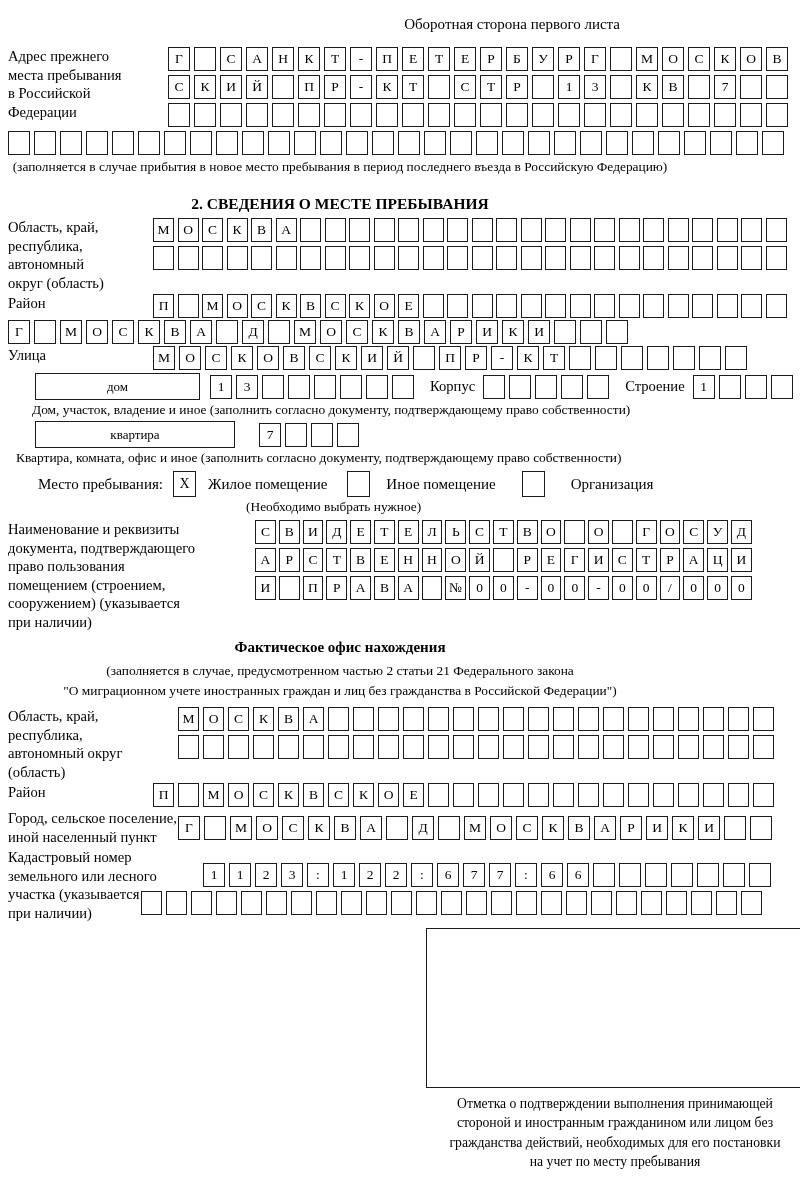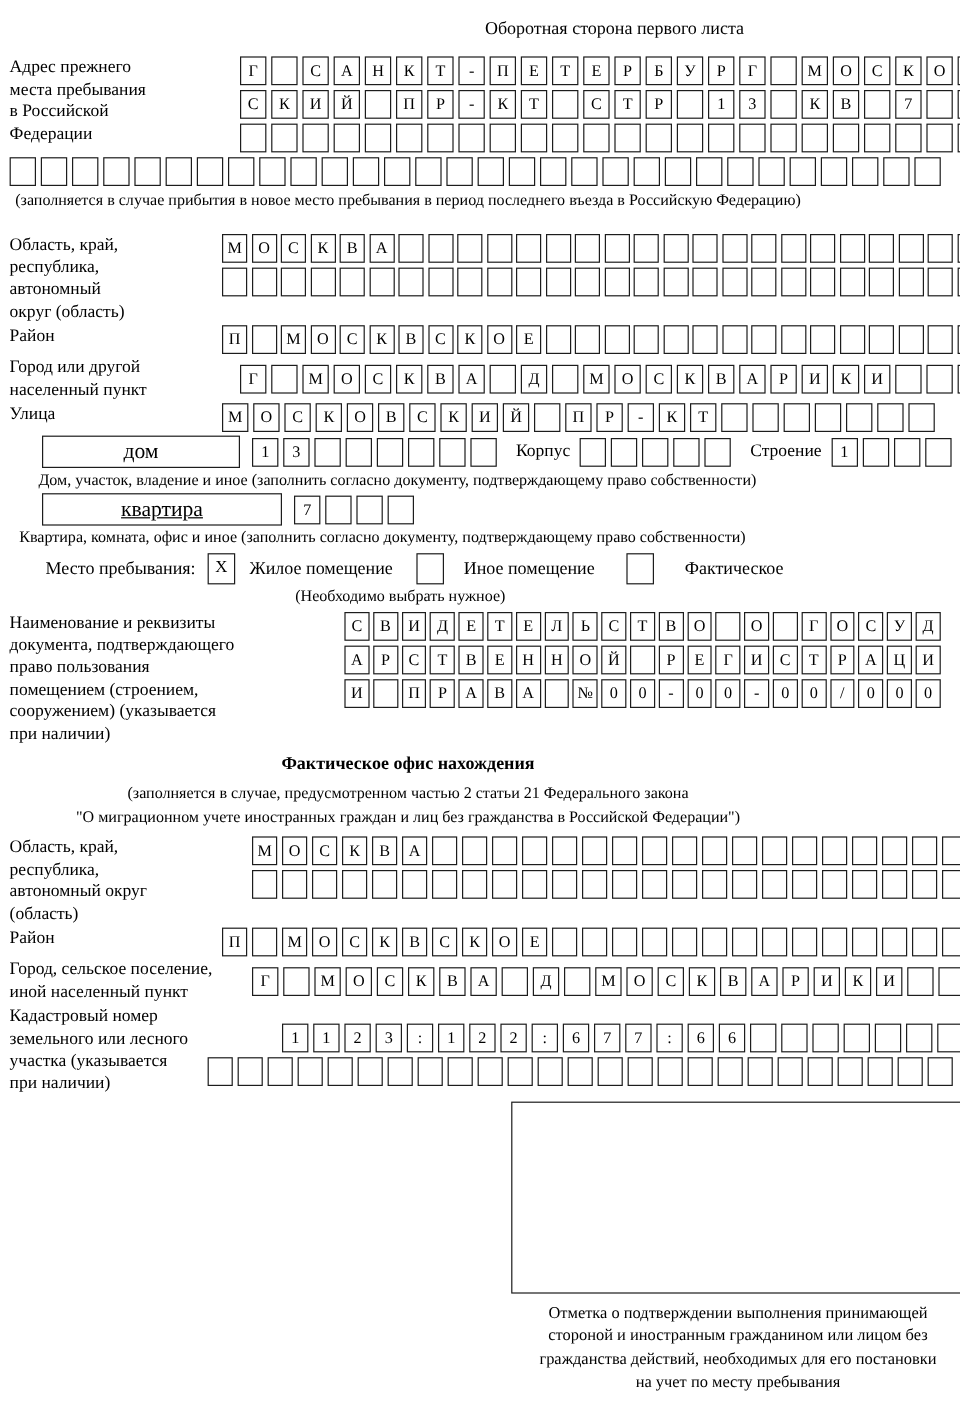--- a/index.html
+++ b/index.html
@@ -1,43 +1,43 @@
 <!DOCTYPE html>
 <html><head>
 <meta charset="utf-8">
 <style>
   html,body{margin:0;padding:0;background:#fff;color:#000;}
   body{width:800px;height:1180px;overflow:hidden;font-family:"Liberation Serif","DejaVu Serif",serif;}
   .page{box-sizing:border-box;width:680px;height:1180px;padding:6px 8px 0 8px;position:relative;}
 
   .flip-note{text-align:right;padding-right:52px;font-size:15px;margin:10px 0 14px;}
 
-  .frow{display:flex;align-items:flex-start;margin-bottom:2px;gap:32px;}
+  .frow{display:flex;align-items:flex-start;margin-bottom:2px;}
   .frow.vctr{align-items:center;}
   .flabel{font-size:14.6px;line-height:18.5px;white-space:pre-line;flex:0 0 auto;}
   .w160{width:160px}.w145{width:145px}.w170{width:170px}.w195{width:195px}.w245{width:247px}
   .rows{display:flex;flex-direction:column;gap:4px;}
   .boxrow{display:flex;gap:4px;}
   .boxrow{margin:0;}
   .bx{flex:0 0 auto;width:22px;height:24px;border:1.7px solid #1c1c1c;box-sizing:border-box;
       display:flex;align-items:center;justify-content:center;font-size:13.5px;line-height:1;}
   .t1 .bx{width:21px}.t1{gap:3.5px}          
   .t2 .bx{width:20.8px}.t2{gap:3px}          
   .t3 .bx{width:21px}.t3{gap:4px}            
   .standalone{margin-bottom:4px;}
   .neg60{margin-left:-62px;}
   .pt14{padding-top:15px;}
 
   .center-note{text-align:center;font-size:13.4px;margin:2px 0 20px;}
   .sec-title{text-align:center;font-size:15.5px;font-weight:bold;margin:6px 0 5px;}
 
   .hrow{display:flex;align-items:center;margin:3px 0 1px;}
-  .widebox{border:1.7px solid #1c1c1c;height:27px;box-sizing:border-box;display:flex;align-items:center;justify-content:center;font-size:18px;flex:0 0 auto;}
+  .widebox{border:1.7px solid #1c1c1c;height:27px;box-sizing:border-box;display:flex;align-items:center;justify-content:center;font-size:13px;flex:0 0 auto;}
   .wb-dom{width:165px;margin-left:27px;margin-right:10px;}
-  .wb-kv{width:200px;margin-left:27px;margin-right:10px;text-decoration:underline;}
+  .wb-kv{width:200px;margin-left:27px;margin-right:24px;}
   .inline-label{font-size:14.6px;margin:0 8px 0 16px;flex:0 0 auto;}
   .left-note{font-size:13.4px;margin:2px 0 3px 30px;}
 
   .checkrow{display:flex;align-items:center;font-size:15px;margin-top:5px;}
   .chk-label{margin-left:30px;margin-right:10px;}
   .chkbox{width:23px;height:26px;font-size:14px;}
   .g12{margin-right:12px}.g16{margin-right:16px}.g20{margin-right:20px}.g26{margin-right:26px}
   .choose-note{font-size:13.4px;margin:2px 0 5px 238px;}
 
   .fact-title{text-align:center;font-size:15px;font-weight:bold;margin:8px 0 5px;}
@@ -167,20 +167,21 @@
       <span class="bx"></span>
       <span class="bx"></span>
       <span class="bx"></span>
       <span class="bx"></span>
       <span class="bx"></span>
       <span class="bx"></span>
       <span class="bx"></span>
     </div>
   <div class="center-note">(заполняется в случае прибытия в новое место пребывания в период последнего въезда в Российскую Федерацию)</div>
 
+  <div class="sec-title">2. СВЕДЕНИЯ О МЕСТЕ ПРЕБЫВАНИЯ</div>
 
   <div class="frow">
     <div class="flabel w145">Область, край,
 республика,
 автономный
 округ (область)</div>
     <div class="rows">
       <div class="boxrow t1">
           <span class="bx">М</span>
           <span class="bx">О</span>
@@ -266,22 +267,20 @@
         <span class="bx"></span>
         <span class="bx"></span>
         <span class="bx"></span>
         <span class="bx"></span>
         <span class="bx"></span>
         <span class="bx"></span>
       </div>
   </div>
 
   <div class="frow vctr">
-    <div class="flabel w160">Город или другой
-населенный пункт</div>
     <div class="boxrow">
         <span class="bx">Г</span>
         <span class="bx"></span>
         <span class="bx">М</span>
         <span class="bx">О</span>
         <span class="bx">С</span>
         <span class="bx">К</span>
         <span class="bx">В</span>
         <span class="bx">А</span>
         <span class="bx"></span>
@@ -377,21 +376,21 @@
   </div>
   <div class="left-note" style="margin-left:8px">Квартира, комната, офис и иное (заполнить согласно документу, подтверждающему право собственности)</div>
 
   <div class="checkrow">
     <span class="chk-label">Место пребывания:</span>
     <span class="bx chkbox g12">X</span>
     <span class="g20">Жилое помещение</span>
     <span class="bx chkbox g16"></span>
     <span class="g26">Иное помещение</span>
     <span class="bx chkbox g26"></span>
-    <span>Фактическое</span>
+    <span>Организация</span>
   </div>
   <div class="choose-note">(Необходимо выбрать нужное)</div>
 
   <div class="frow">
     <div class="flabel w245">Наименование и реквизиты
 документа, подтверждающего
 право пользования
 помещением (строением,
 сооружением) (указывается
 при наличии)</div>

